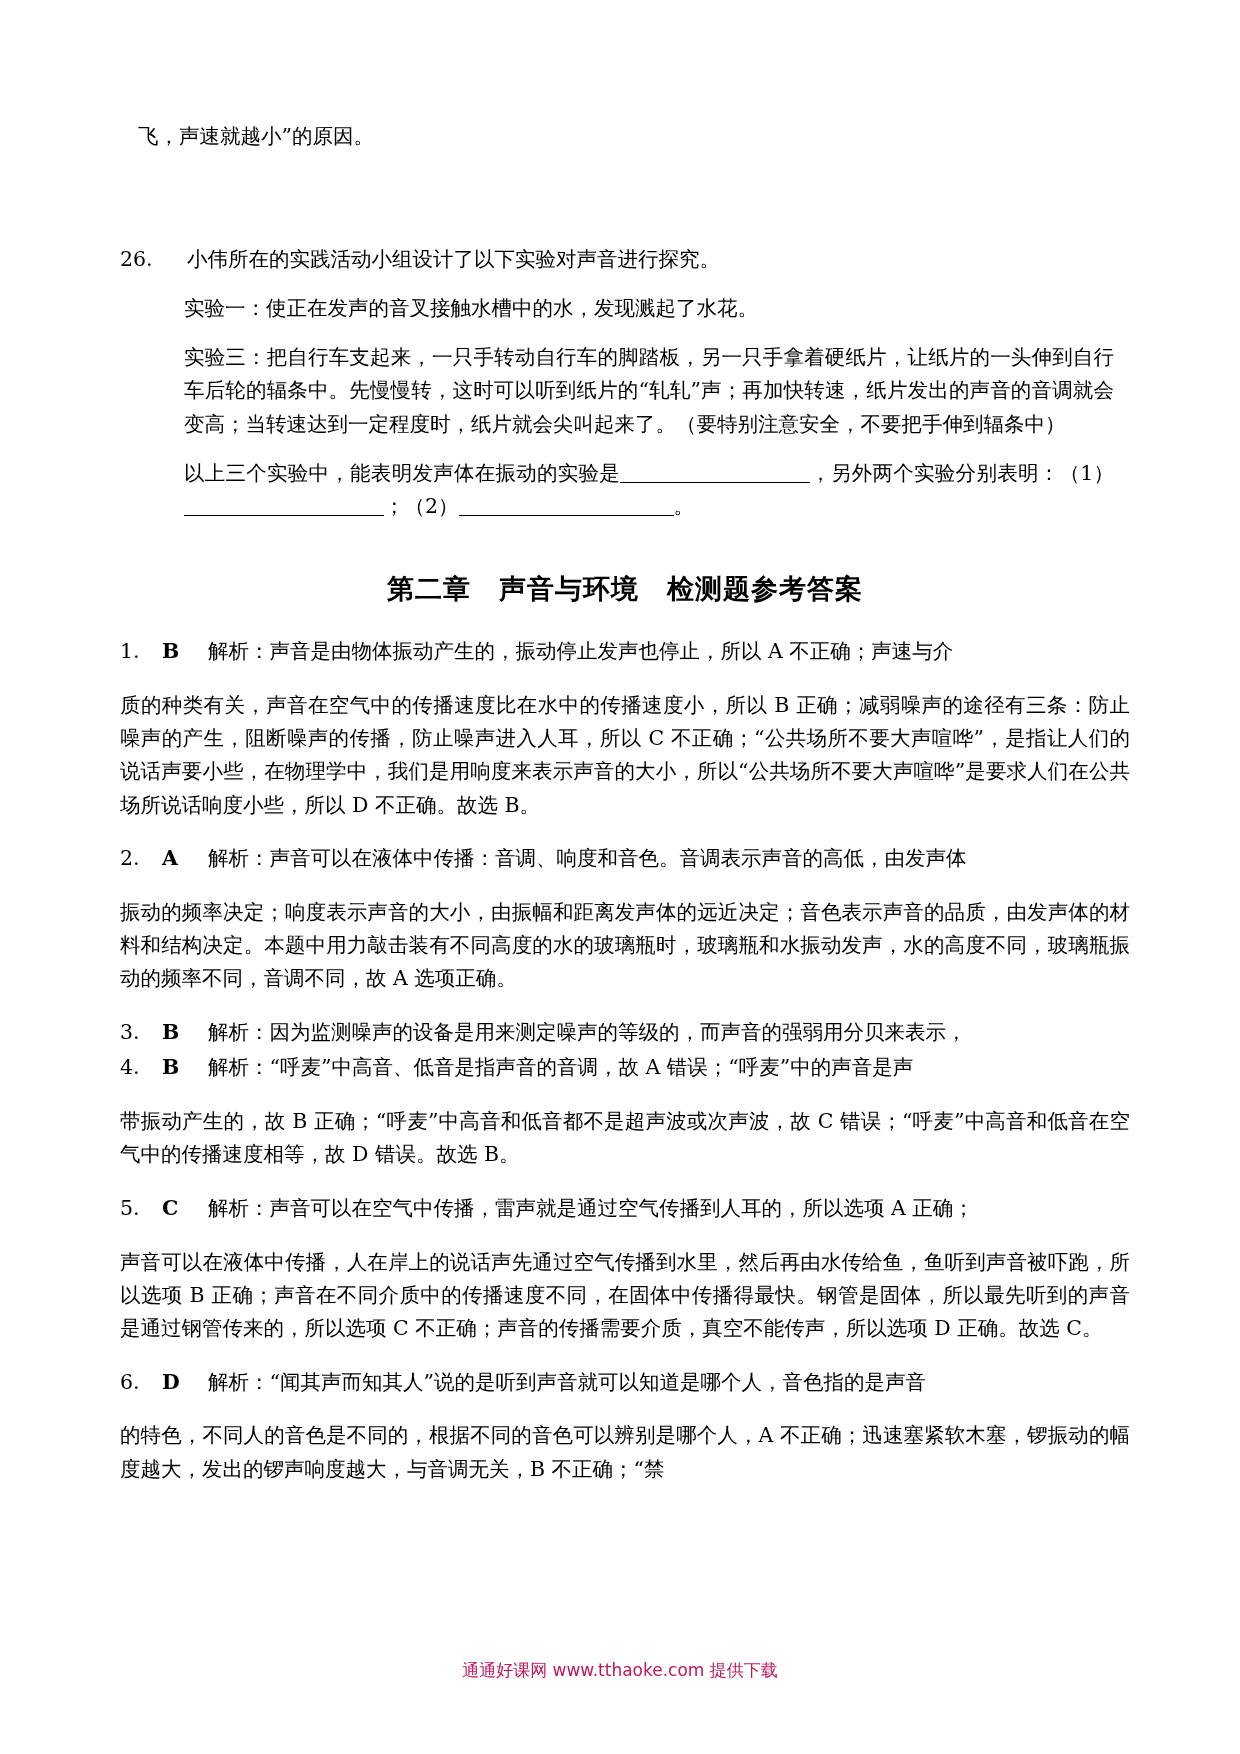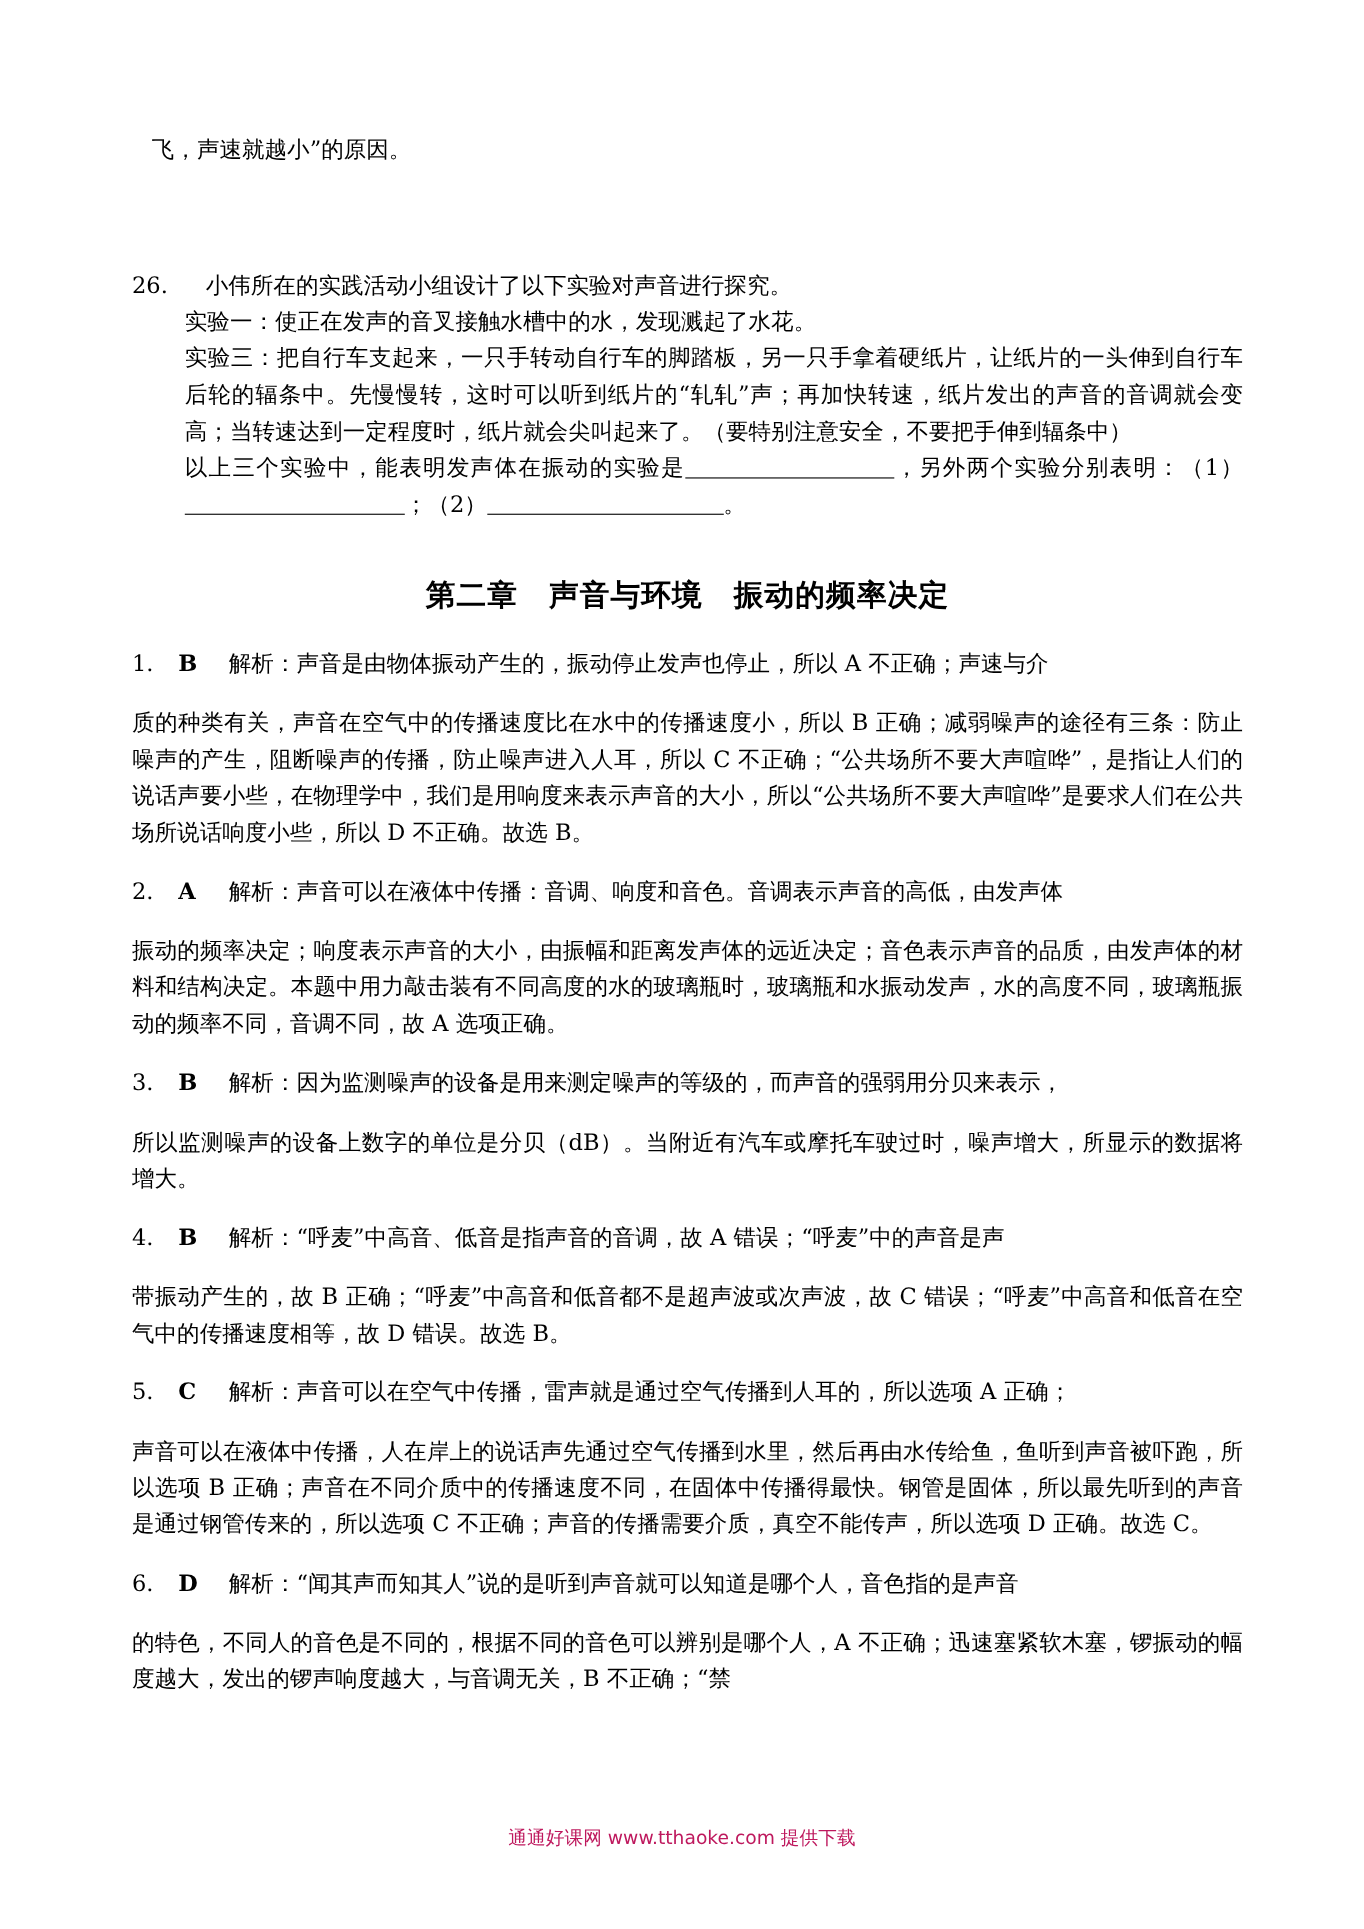--- a/index.html
+++ b/index.html
@@ -39,21 +39,21 @@
     width: 48px;
     flex: 0 0 48px;
   }
   .q26-body {
     flex: 1 1 auto;
   }
   .indent-block {
     margin-left: 48px;
   }
   .indent-block p {
-    margin: 0;
+    margin: 16px;
     font-size: 20.5px;
     line-height: 1.62;
     text-align: justify;
   }
   .blank-long {
     display: inline-block;
     border-bottom: 1px solid #000;
     width: 190px;
     vertical-align: -3px;
   }
@@ -133,21 +133,21 @@
     </div>
     <div class="indent-block">
       <p>实验一：使正在发声的音叉接触水槽中的水，发现溅起了水花。</p>
       <p>实验三：把自行车支起来，一只手转动自行车的脚踏板，另一只手拿着硬纸片，让纸片的一头伸到自行车后轮的辐条中。先慢慢转，这时可以听到纸片的“轧轧”声；再加快转速，纸片发出的声音的音调就会变高；当转速达到一定程度时，纸片就会尖叫起来了。（要特别注意安全，不要把手伸到辐条中）</p>
       <p>
         <span>以上三个实验中，能表明发声体在振动的实验是</span><span class="blank-long"></span><span>，另外两个实验分别表</span><span>明：（1）</span><span class="blank-mid"></span><span>；（2）</span><span class="blank-mid2"></span><span>。</span>
       </p>
     </div>
   </div>
 
-  <h1 class="chapter-title">第二章　声音与环境　振动的频率决定</h1>
+  <h1 class="chapter-title">第二章　声音与环境　检测题参考答案</h1>
 
   <div class="ans-list">
 
     <div class="ans-item first">
       <span class="ans-num">1.</span>
       <span class="ans-opt">B</span>
       <span class="ans-text">解析：声音是由物体振动产生的，振动停止发声也停止，所以 A 不正确；声速与介</span>
     </div>
     <p class="ans-cont">质的种类有关，声音在空气中的传播速度比在水中的传播速度小，所以 B 正确；减弱噪声的途径有三条：防止噪声的产生，阻断噪声的传播，防止噪声进入人耳，所以 C 不正确；“公共场所不要大声喧哗”，是指让人们的说话声要小些，在物理学中，我们是用响度来表示声音的大小，所以“公共场所不要大声喧哗”是要求人们在公共场所说话响度小些，所以 D 不正确。故选 B。</p>
 
@@ -156,21 +156,20 @@
       <span class="ans-opt">A</span>
       <span class="ans-text">解析：声音可以在液体中传播：音调、响度和音色。音调表示声音的高低，由发声体</span>
     </div>
     <p class="ans-cont">振动的频率决定；响度表示声音的大小，由振幅和距离发声体的远近决定；音色表示声音的品质，由发声体的材料和结构决定。本题中用力敲击装有不同高度的水的玻璃瓶时，玻璃瓶和水振动发声，水的高度不同，玻璃瓶振动的频率不同，音调不同，故 A 选项正确。</p>
 
     <div class="ans-item">
       <span class="ans-num">3.</span>
       <span class="ans-opt">B</span>
       <span class="ans-text">解析：因为监测噪声的设备是用来测定噪声的等级的，而声音的强弱用分贝来表示，</span>
     </div>
-    <p class="ans-cont">所以监测噪声的设备上数字的单位是分贝（dB）。当附近有汽车或摩托车驶过时，噪声增大，所显示的数据将增大。</p>
 
     <div class="ans-item">
       <span class="ans-num">4.</span>
       <span class="ans-opt">B</span>
       <span class="ans-text">解析：“呼麦”中高音、低音是指声音的音调，故 A 错误；“呼麦”中的声音是声</span>
     </div>
     <p class="ans-cont">带振动产生的，故 B 正确；“呼麦”中高音和低音都不是超声波或次声波，故 C 错误；“呼麦”中高音和低音在空气中的传播速度相等，故 D 错误。故选 B。</p>
 
     <div class="ans-item">
       <span class="ans-num">5.</span>

